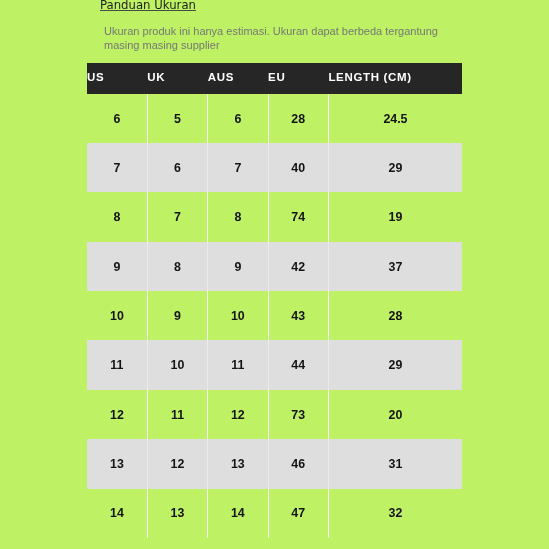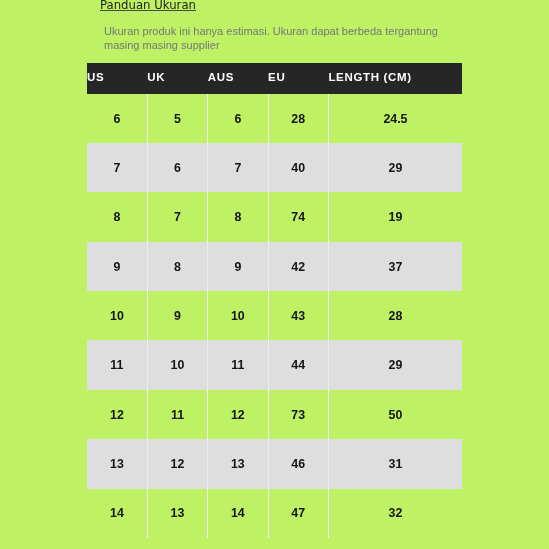--- a/index.html
+++ b/index.html
@@ -99,21 +99,21 @@
         <td>10</td>
         <td>11</td>
         <td>44</td>
         <td>29</td>
       </tr>
       <tr>
         <td>12</td>
         <td>11</td>
         <td>12</td>
         <td>73</td>
-        <td>50</td>
+        <td>20</td>
       </tr>
       <tr class="alt">
         <td>13</td>
         <td>12</td>
         <td>13</td>
         <td>46</td>
         <td>31</td>
       </tr>
       <tr>
         <td>14</td>

